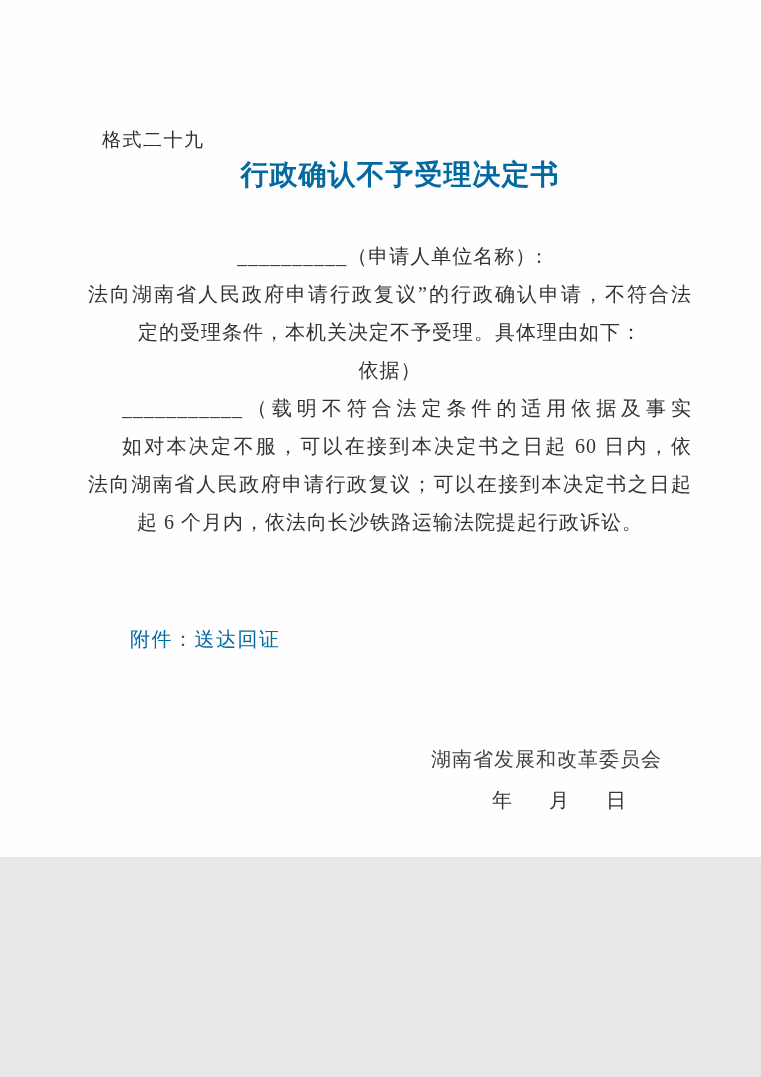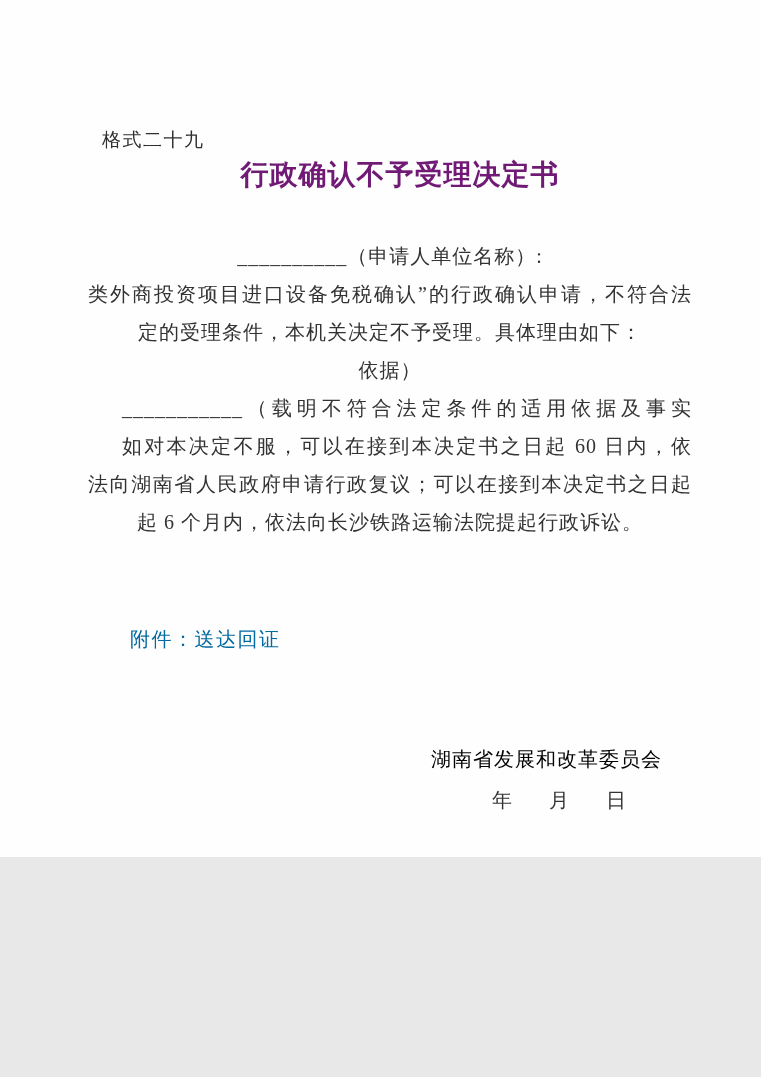--- a/index.html
+++ b/index.html
@@ -27,21 +27,21 @@
   }
   .doc-title {
     position: absolute;
     left: 100px;
     top: 156px;
     width: 600px;
     text-align: center;
     font-size: 28px;
     font-weight: 700;
     letter-spacing: 1px;
-    color: #701a75;
+    color: #0369a1;
     white-space: nowrap;
   }
   .doc-body {
     position: absolute;
     left: 88px;
     top: 237px;
     width: 604px;
   }
   .line {
     font-size: 20px;
@@ -65,21 +65,21 @@
     color: #0369a1;
     white-space: nowrap;
   }
   .signature {
     position: absolute;
     right: 99px;
     top: 746px;
     font-size: 20px;
     line-height: 26px;
     letter-spacing: 1px;
-    color: #000000;
+    color: #404040;
     white-space: nowrap;
   }
   .date-line {
     position: absolute;
     left: 492px;
     top: 787px;
     display: flex;
     gap: 37px;
     font-size: 20px;
     line-height: 26px;
@@ -99,21 +99,21 @@
 <body>
 
 <div class="page">
 
   <div class="format-label">格式二十九</div>
 
   <div class="doc-title">行政确认不予受理决定书</div>
 
   <div class="doc-body">
     <div class="line">__________（申请人单位名称）:</div>
-    <div class="line fill">类外商投资项目进口设备免税确认”的行政确认申请，不符合法</div>
+    <div class="line fill">法向湖南省人民政府申请行政复议”的行政确认申请，不符合法</div>
     <div class="line">定的受理条件，本机关决定不予受理。具体理由如下：</div>
     <div class="line">依据）</div>
     <div class="line indent fill">___________（载明不符合法定条件的适用依据及事实</div>
     <div class="line indent fill">如对本决定不服，可以在接到本决定书之日起 60 日内，依</div>
     <div class="line fill">法向湖南省人民政府申请行政复议；可以在接到本决定书之日起</div>
     <div class="line">起 6 个月内，依法向长沙铁路运输法院提起行政诉讼。</div>
   </div>
 
   <div class="attachment">附件：送达回证</div>
 

